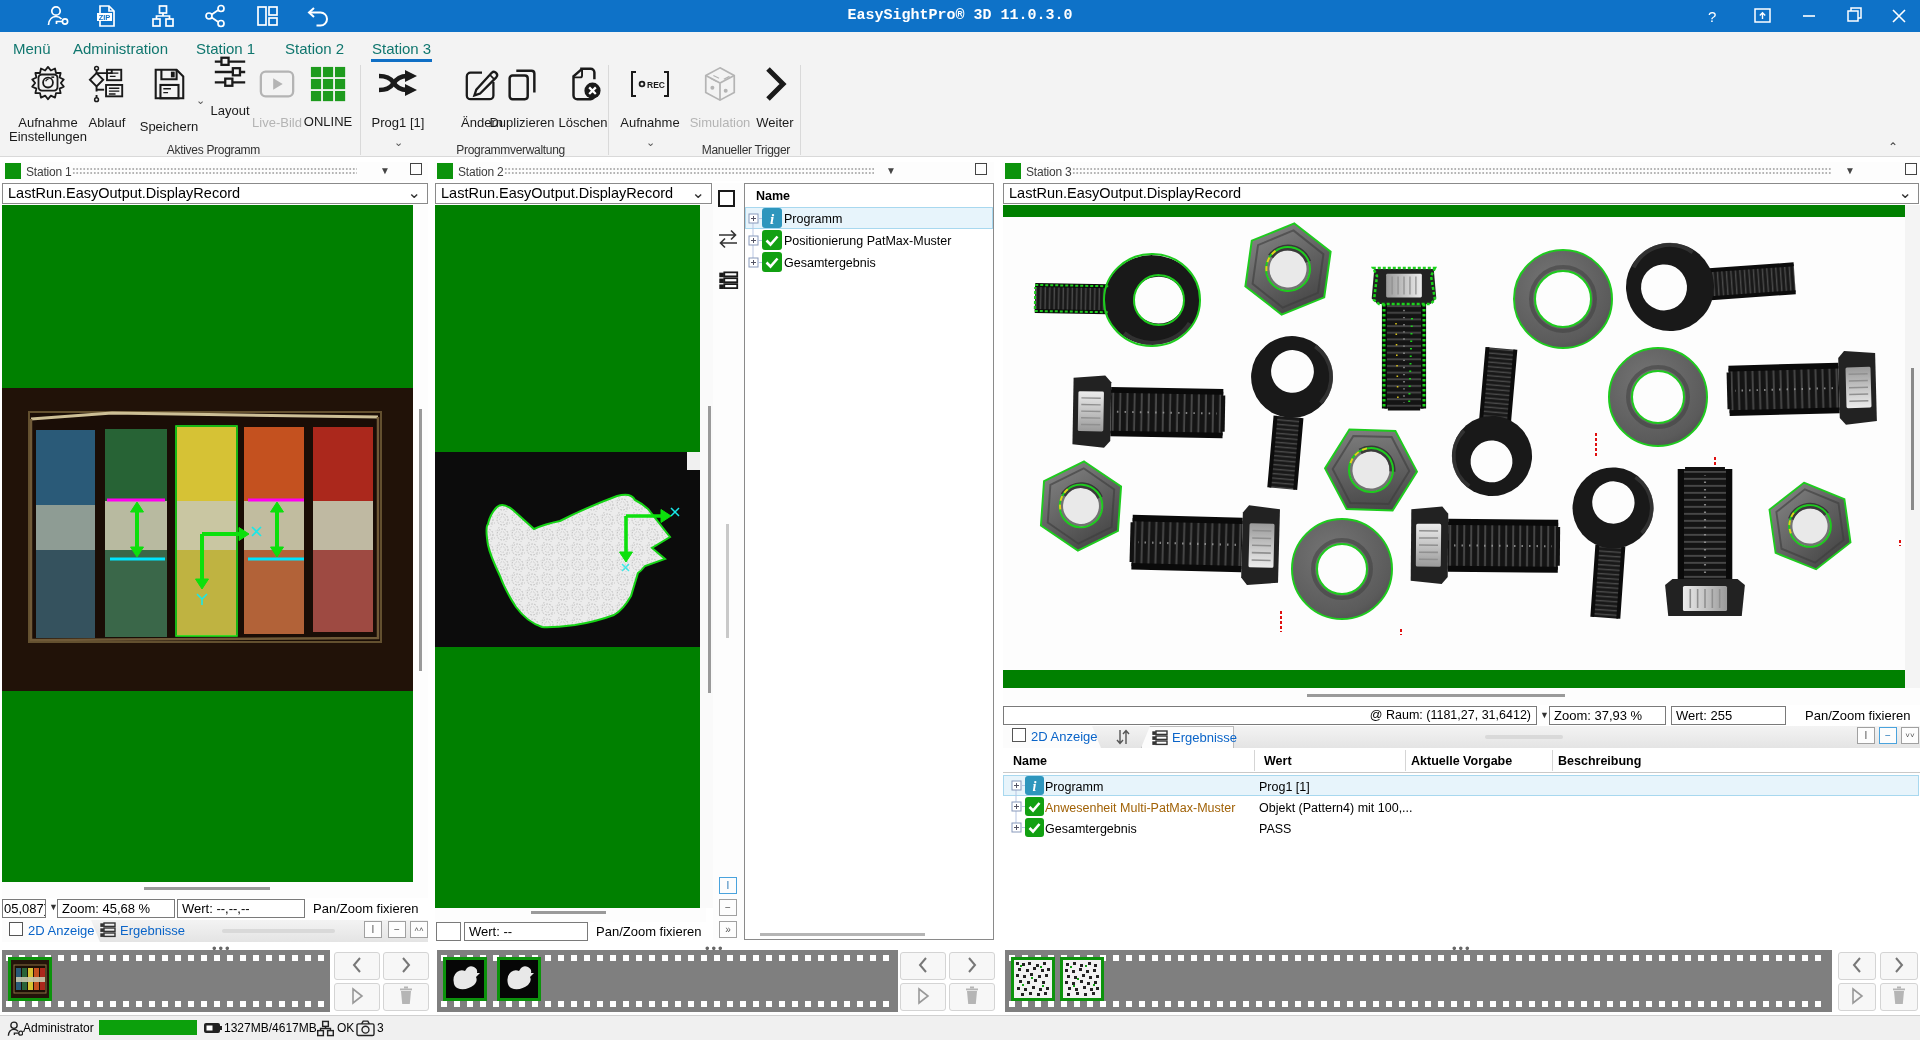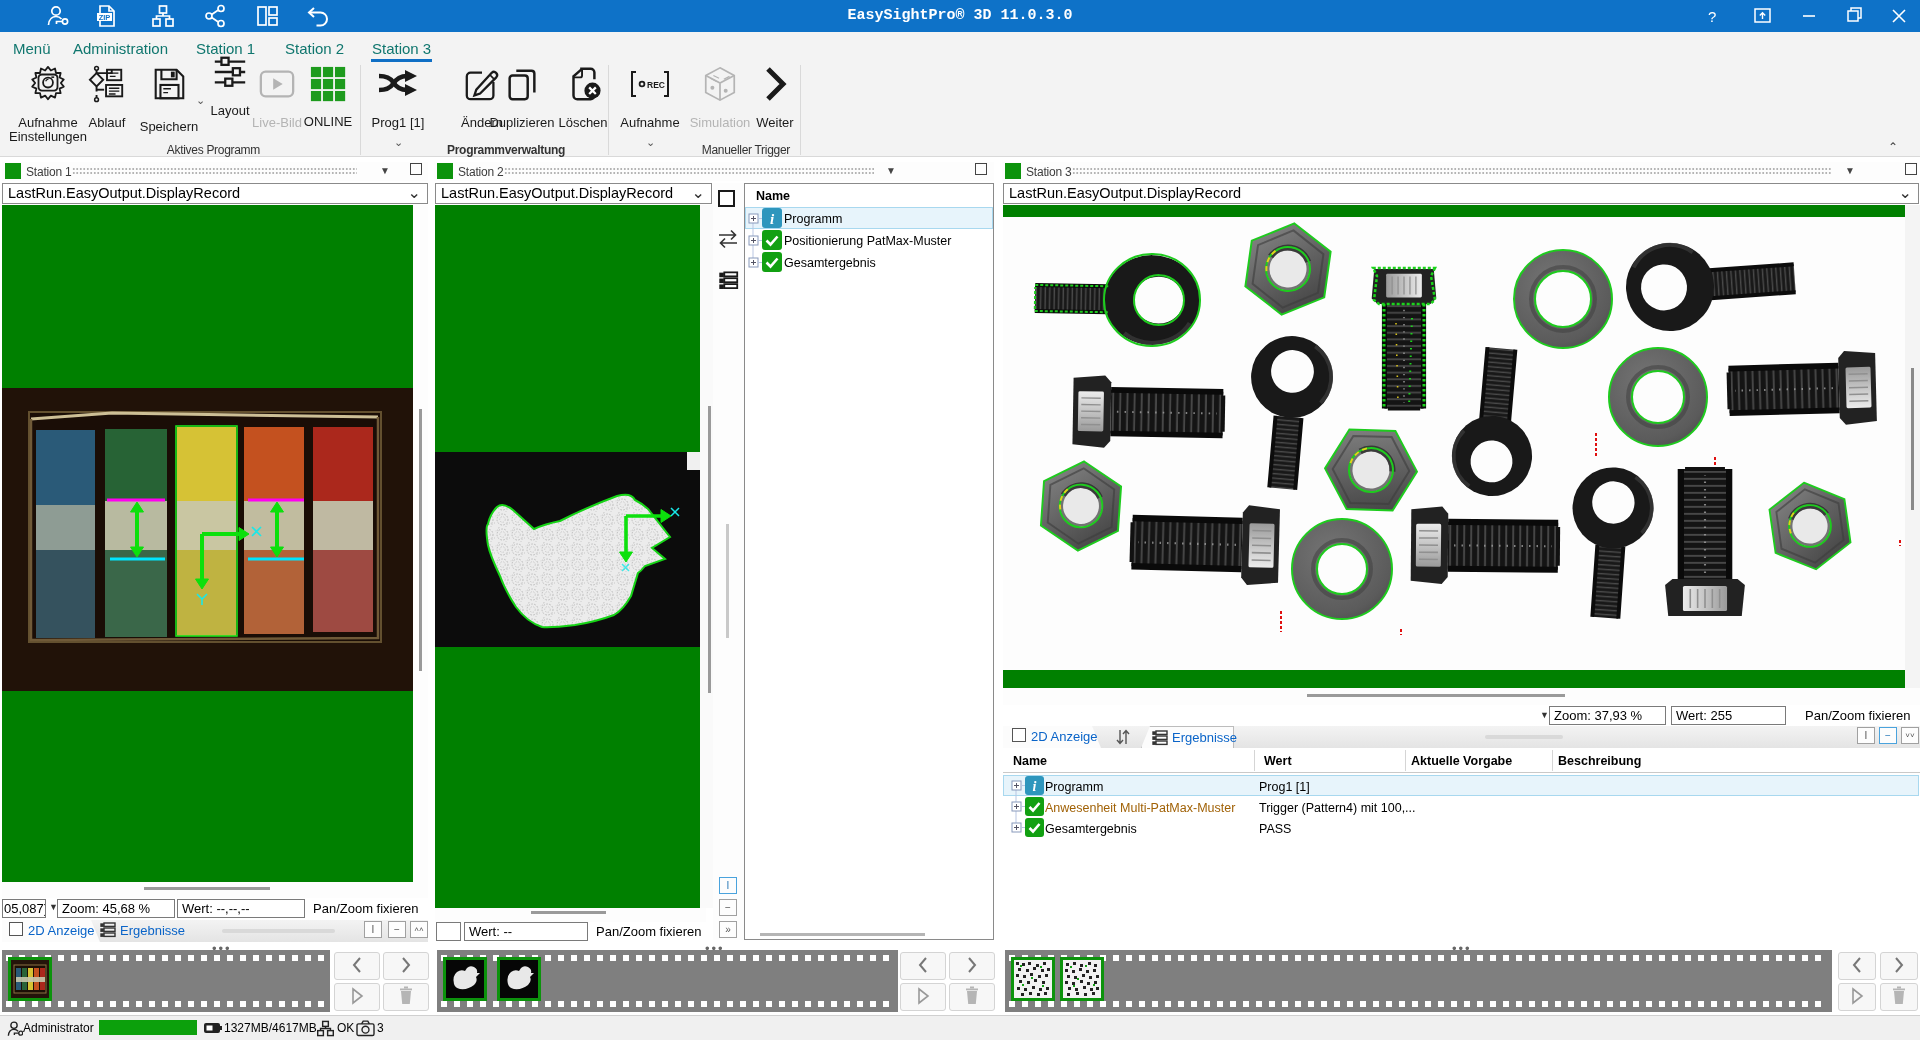--- a/index.html
+++ b/index.html
@@ -240,21 +240,21 @@
  <div class="rbtn" style="left:752px;top:32px;width:46px;">
   <svg width="30" height="40" viewBox="0 0 30 40" fill="none" stroke="#1a1a1a" stroke-width="5">
           <path d="M8 5 L23 20 L8 35"></path>
         </svg>
   <div class="lbl">Weiter</div>
  </div>
  <div class="gsep" style="left:360px;"></div>
  <div class="gsep" style="left:608px;"></div>
  <div class="gsep" style="left:800px;"></div>
  <div class="grplbl" style="left:100px;width:160px;">Aktives Programm</div>
- <div class="grplbl" style="left:405px;width:160px;font-weight:bold;">Programmverwaltung</div>
+ <div class="grplbl" style="left:405px;width:160px;">Programmverwaltung</div>
  <div class="grplbl" style="left:630px;width:160px;">Manueller Trigger</div>
  <div style="position:absolute;right:22px;top:108px;color:#444;font-size:12px;">⌃</div>
 </div>
 
 <div class="phead" style="left:2px;top:162px;width:426px;">
  <div class="sq"></div>
       <div class="pname">Station 1</div>
  <div class="pdots" style="left:70px;width:285px;"></div>
  <div class="abs" style="left:378px;top:3px;color:#444;font-size:10px;">▼</div>
  <div class="abs" style="left:408px;top:1px;width:12px;height:12px;border:1.5px solid #444;"></div>
@@ -616,20 +616,21 @@
         <path d="M897 335 v6"></path>
  </g>
 </svg>
 
 <div class="abs" style="left:1905px;top:205px;width:15px;height:483px;background:#f4f4f4;"></div>
 <div class="abs" style="left:1911px;top:368px;width:3px;height:142px;background:#8a8a8a;"></div>
 
 <div class="abs" style="left:1003px;top:688px;width:917px;height:17px;background:#fdfdfd;"></div>
 <div class="abs" style="left:1307px;top:694px;width:258px;height:3px;background:#9a9a9a;"></div>
 
+<div class="ctlbox" style="left:1003px;top:706px;width:534px;text-align:right;padding-right:5px;font-size:12.5px;">@ Raum: (1181,27, 31,6412)</div>
 <div class="abs" style="left:1540px;top:710px;color:#333;font-size:9px;">▼</div>
 <div class="ctlbox" style="left:1549px;top:706px;width:117px;">Zoom: 37,93 %</div>
 <div class="ctlbox" style="left:1671px;top:706px;width:115px;">Wert: 255</div>
 <div class="ctltxt" style="left:1805px;top:708px;">Pan/Zoom fixieren</div>
 
 <div class="abs" style="left:1003px;top:726px;width:917px;height:22px;background:linear-gradient(#f3f3f3,#e4e4e4);"></div>
 <div class="abs" style="left:1003px;top:726px;width:98px;height:22px;background:#fcfcfc;clip-path:polygon(0 0,calc(100% - 9px) 0,100% 100%,0 100%);"></div>
 <div class="chk" style="left:1012px;top:728px;"></div>
 <div class="abs tabblue" style="left:1031px;top:729px;">2D Anzeige</div>
 <svg class="abs" style="left:1113px;top:727px;" width="20" height="20" viewBox="0 0 20 20" fill="none" stroke="#555" stroke-width="1.4">
@@ -681,21 +682,21 @@
   <rect x="9" y="6" width="9" height="9" fill="#fff" stroke="#8899bb"></rect>
         <path d="M11 10.5 h5 M13.5 8 v5" stroke="#556" stroke-width="1"></path>
   <path d="M18 10.5 h4" stroke="#b9c6e2"></path>
   <rect x="22" y="1" width="19" height="19" rx="3" fill="#12a012"></rect>
         <path d="M26.5 11 L30 14.5 L36.5 7" stroke="#fff" stroke-width="2.6" fill="none"></path>
  </g>
 </svg>
 <div class="abs" style="left:1045px;top:780px;font-size:12.5px;color:#000;">Programm</div>
 <div class="abs" style="left:1259px;top:780px;font-size:12.5px;color:#000;">Prog1 [1]</div>
 <div class="abs" style="left:1045px;top:801px;font-size:12.5px;color:#a16207;">Anwesenheit Multi-PatMax-Muster</div>
-<div class="abs" style="left:1259px;top:801px;font-size:12.5px;color:#000;">Trigger (Pattern4) mit 100,...</div>
+<div class="abs" style="left:1259px;top:801px;font-size:12.5px;color:#000;">Objekt (Pattern4) mit 100,...</div>
 <div class="abs" style="left:1045px;top:822px;font-size:12.5px;color:#000;">Gesamtergebnis</div>
 <div class="abs" style="left:1259px;top:822px;font-size:12.5px;color:#000;">PASS</div>
 <div class="abs" style="left:1452px;top:941px;color:#666;font-size:13px;letter-spacing:2px;">•••</div>
 
 <div class="strip" style="left:2px;width:328px;"></div>
 <div class="strip" style="left:437px;width:461px;"></div>
 <div class="strip" style="left:1005px;width:827px;"></div>
 <div class="holes" style="left:6px;top:955px;width:320px;"></div>
 <div class="holes" style="left:6px;top:1001px;width:320px;"></div>
 <div class="holes" style="left:441px;top:955px;width:453px;"></div>

